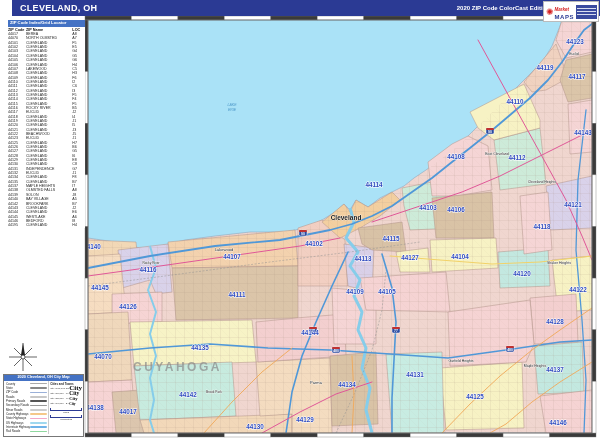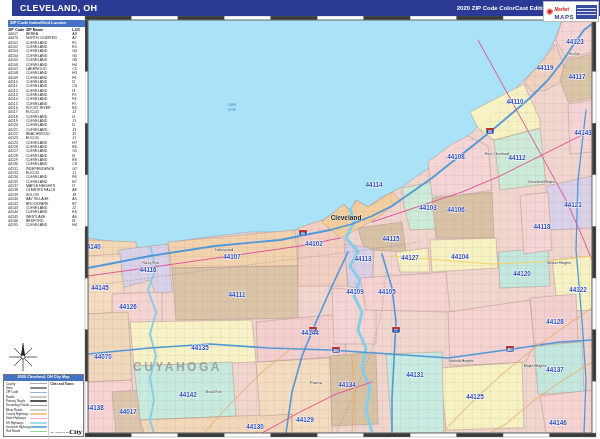--- a/index.html
+++ b/index.html
@@ -24,21 +24,21 @@
   #ziptable .c1{width:17px;} #ziptable .c2{width:44px;} #ziptable .c3{width:12px;}
   #legend{position:absolute;left:3px;top:374px;width:81px;height:63px;background:#fff;border:.5px solid #777;z-index:5;box-sizing:border-box;}
   #legend .ltitle{background:#4472c4;color:#fff;font-size:3.8px;font-weight:bold;text-align:center;height:5.5px;line-height:5.5px;}
   #legend .cols{display:flex;}
   #legend .lc{width:44px;padding:1px 1px 0 2px;}
   #legend .rc{width:33px;padding:1px 1px 0 1px;border-left:.5px solid #ccc;}
   .lrow{display:flex;align-items:center;height:4.35px;}
   .lrow .lab{font-size:2.9px;color:#222;width:24px;white-space:nowrap;overflow:hidden;}
   .lrow .smp{flex:1;height:1.6px;border-radius:1px;}
   .rhdr{font-size:2.9px;font-weight:bold;color:#222;height:4px;}
-  .crow{display:flex;align-items:center;height:5.2px;margin-top:44px;}
+  .crow{display:flex;align-items:center;height:5.2px;}
   .crow .clab{font-size:2.5px;color:#333;width:19px;white-space:nowrap;overflow:hidden;}
   .crow .csmp{font-weight:bold;color:#000;font-family:"Liberation Serif","DejaVu Serif",serif;}
   .scale{margin-top:1.5px;}
   .scale .bar{height:2px;border-bottom:.7px solid #2b3a94;border-left:.7px solid #2b3a94;border-right:.7px solid #2b3a94;}
   .scale .slab{font-size:2.5px;color:#222;text-align:center;line-height:3px;}
   #compass{position:absolute;left:8px;top:342px;z-index:4;}
   #mapsvg{position:absolute;left:0;top:0;z-index:1;}
 </style>
 </head>
 <body>

